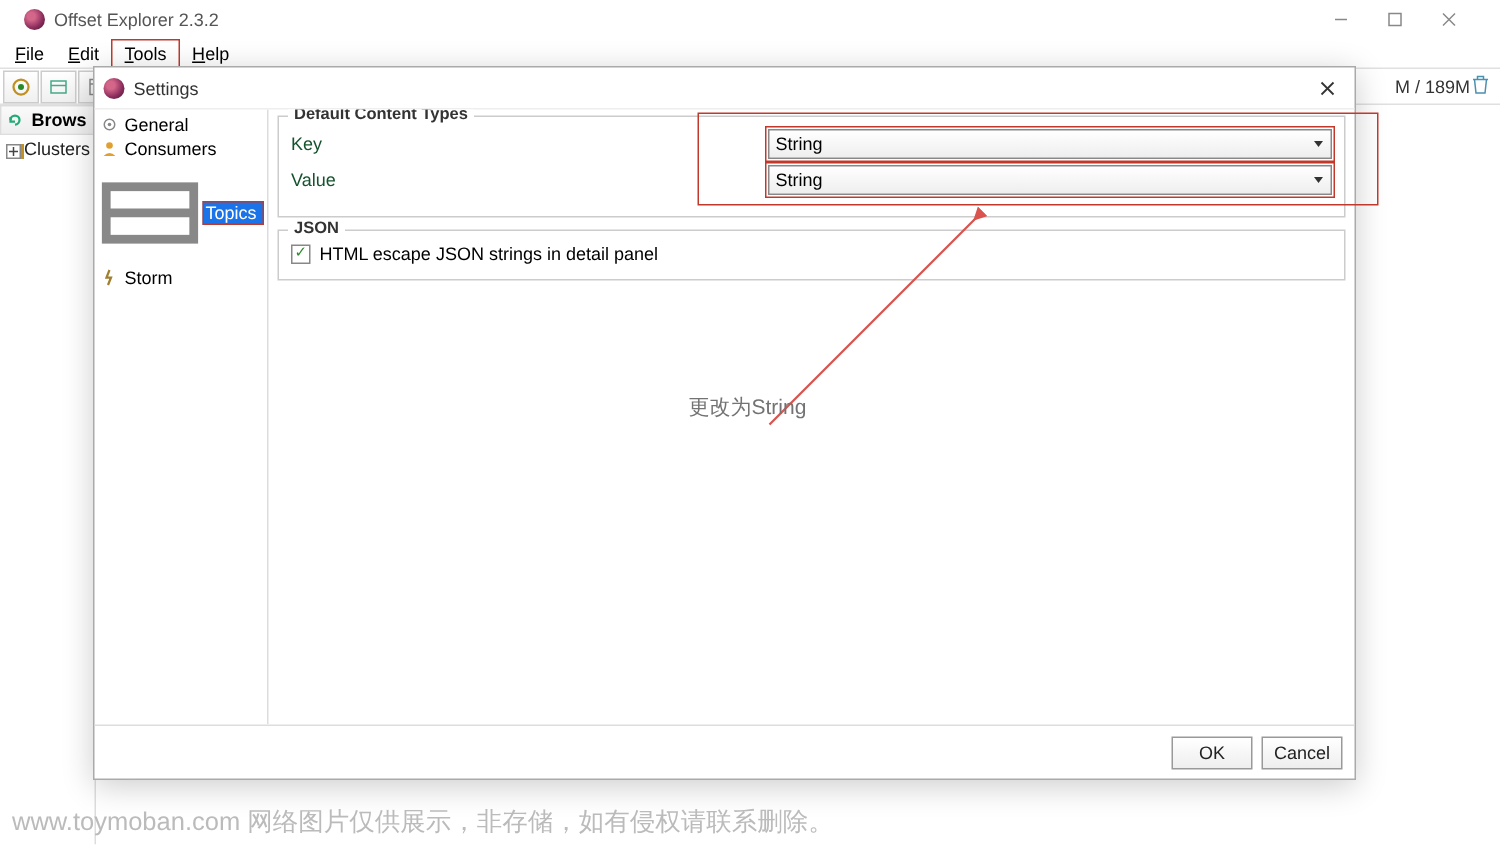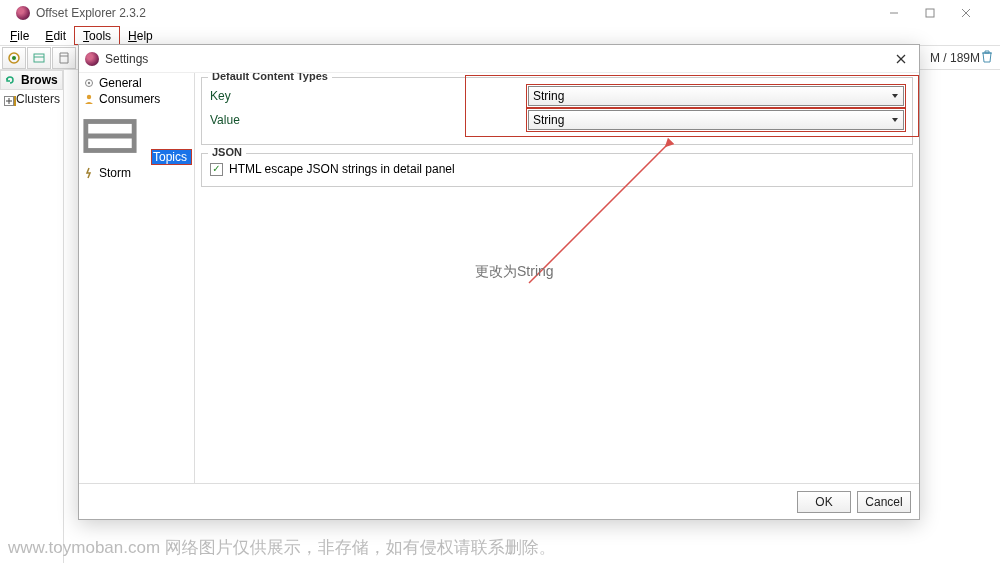--- a/index.html
+++ b/index.html
@@ -28,33 +28,33 @@
     
     
     .main { display: flex; height: calc(563px - 26px - 20px - 24px); }
     .side-panel { width: 64px; border-right: 1px solid #ddd; }
     .side-header { background: linear-gradient(#fafafa,#eee); border: 1px solid #ddd; padding: 2px 4px; display: flex; align-items: center; gap: 4px; font-weight: bold; }
     .side-item { padding: 2px 4px; display: flex; align-items: flex-end; gap: 0; color: #222; }
     .side-item svg { width: 10px; height: 10px; flex-shrink: 0; }
     .folder-ico { width: 12px; height: 10px; background: #f0c040; border: 1px solid #c09020; display: inline-block; }
     
     
-    .dialog { position: absolute; left: 78px; top: 44px; width: 842px; height: 476px; background: #fff; border: 1px solid #aaa; box-shadow: 0 4px 20px rgba(0,0,0,0.2); display: flex; flex-direction: column; }
+    .dialog { position: absolute; left: 62px; top: 44px; width: 842px; height: 476px; background: #fff; border: 1px solid #aaa; box-shadow: 0 4px 20px rgba(0,0,0,0.2); display: flex; flex-direction: column; }
     .dialog-titlebar { height: 28px; display: flex; align-items: center; padding: 0 6px; border-bottom: 1px solid #eee; }
     .dialog-title { flex: 1; color: #333; }
     .dialog-close { width: 24px; height: 20px; display: flex; align-items: center; justify-content: center; }
     .dialog-close svg { width: 10px; height: 10px; }
     .dialog-body { flex: 1; display: flex; overflow: hidden; }
     
     
     .settings-tree { width: 116px; border-right: 1px solid #ddd; padding: 2px; }
     .tree-item { display: flex; align-items: center; gap: 4px; padding: 1px 2px; color: #000; }
     .tree-item svg { width: 12px; height: 12px; flex-shrink: 0; }
     .tree-selected { background: #1a73e8; color: #fff; border: 1px solid #c0392b; padding: 0 4px 0 1px; }
-    .tree-selected-row { display: flex; align-items: flex-end; gap: 12px; }
+    .tree-selected-row { display: flex; align-items: center; gap: 0; }
     
     
     .settings-content { flex: 1; padding: 4px 6px; position: relative; }
     .fieldset { border: 1px solid #ccc; padding: 8px 8px 10px 8px; margin-bottom: 8px; position: relative; }
     .fieldset-legend { position: absolute; top: -8px; left: 6px; background: #fff; padding: 0 4px; font-weight: bold; color: #333; font-size: 11px; }
     .field-row { display: flex; align-items: center; margin-bottom: 4px; }
     .field-label { width: 318px; color: #14532d; }
     .dropdown { flex: 1; height: 20px; border: 1px solid #888; background: linear-gradient(#fff,#eee); display: flex; align-items: center; padding: 0 4px; position: relative; }
     .dropdown-arrow { margin-left: auto; }
     .dropdown-arrow svg { width: 8px; height: 8px; }

